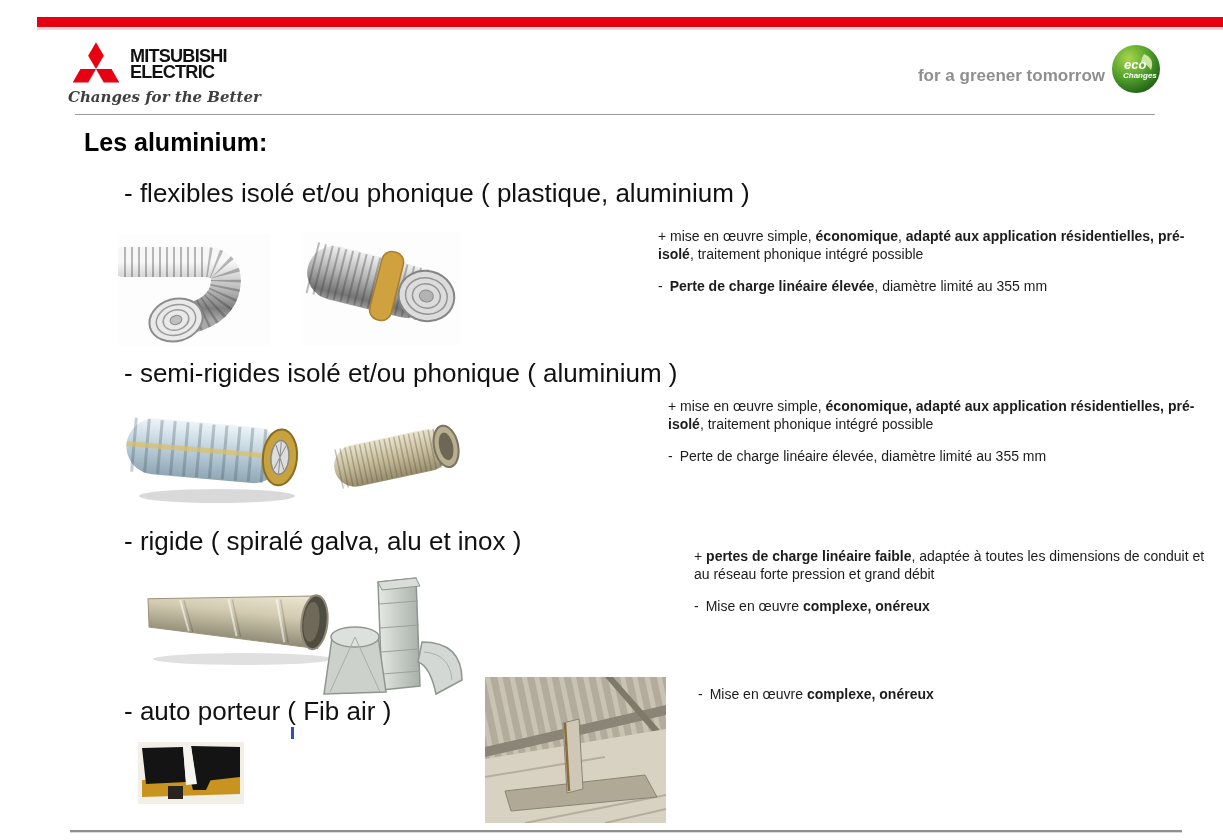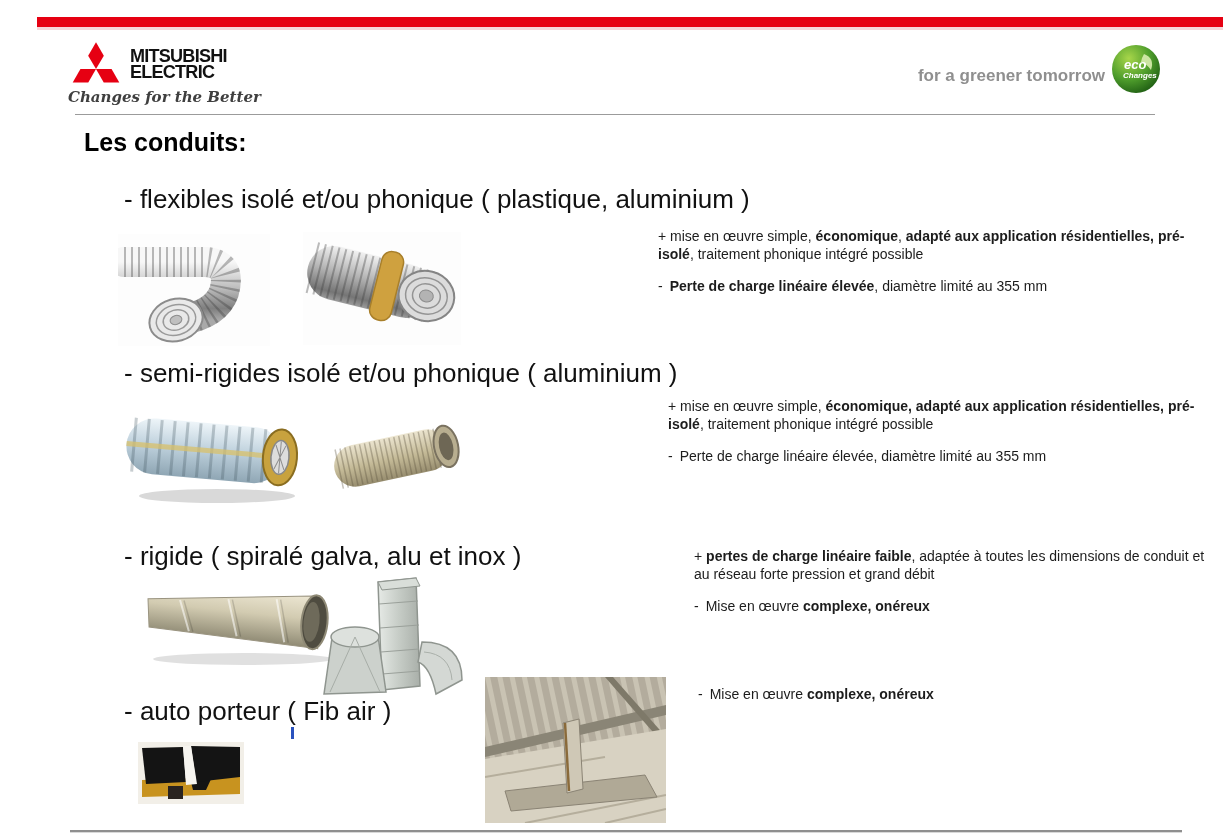--- a/index.html
+++ b/index.html
@@ -62,23 +62,23 @@
       </radialGradient>
     </defs>
     <circle cx="25" cy="25" r="24" fill="url(#ecog)"></circle>
     <path d="M33,10 Q44,14 40,26 Q36,20 30,18 Q31,13 33,10 Z" fill="#d8ecae" opacity="0.9"></path>
     <text x="13" y="25" font-size="13" font-weight="bold" font-style="italic" fill="#ffffff" font-family="Liberation Sans, sans-serif">eco</text>
     <text x="12" y="34" font-size="8" font-weight="bold" font-style="italic" fill="#ffffff" font-family="Liberation Sans, sans-serif">Changes</text>
   </svg>
 
   <div class="header-rule"></div>
 
-  <div class="page-heading">Les conduits:</div>
-
-  <div class="sec-label" style="top:184px;text-align:right;">- flexibles isolé et/ou phonique ( plastique, aluminium )</div>
+  <div class="page-heading">Les aluminium:</div>
+
+  <div class="sec-label" style="top:178px;text-align:right;">- flexibles isolé et/ou phonique ( plastique, aluminium )</div>
 
   <svg class="photo" style="left:118px;top:234px;" width="152" height="112" viewBox="0 0 152 112">
     <defs>
       <linearGradient id="silv1" x1="0" y1="0" x2="0" y2="1">
         <stop offset="0%" stop-color="#f7f7f7"></stop>
           <stop offset="45%" stop-color="#bdbdbd"></stop>
         <stop offset="80%" stop-color="#7f7f7f"></stop>
           <stop offset="100%" stop-color="#a9a9a9"></stop>
       </linearGradient>
     </defs>
@@ -155,21 +155,21 @@
       <ellipse cx="122" cy="51" rx="12" ry="21" fill="#b8ae90" stroke="#7a7260" stroke-width="2"></ellipse>
       <ellipse cx="122" cy="51" rx="7" ry="14" fill="#6e6755"></ellipse>
     </g>
   </svg>
 
   <div class="tb" style="left:668px;top:398px;width:552px;">
     <p>+ mise en œuvre simple, <b>économique, adapté aux application résidentielles, pré-isolé</b>, traitement phonique intégré possible</p>
     <p>- Perte de charge linéaire élevée, diamètre limité au 355 mm</p>
   </div>
 
-  <div class="sec-label" style="top:526px;margin-top:15px;">- rigide ( spiralé galva, alu et inox )</div>
+  <div class="sec-label" style="top:526px;">- rigide ( spiralé galva, alu et inox )</div>
 
   <svg class="photo" style="left:138px;top:583px;" width="214" height="84" viewBox="0 0 214 84">
     <defs>
       <linearGradient id="metg" x1="0" y1="0" x2="0" y2="1">
         <stop offset="0%" stop-color="#ece6d2"></stop>
           <stop offset="45%" stop-color="#d2cbb1"></stop>
         <stop offset="100%" stop-color="#8f8a74"></stop>
       </linearGradient>
     </defs>
     <ellipse cx="105" cy="76" rx="90" ry="6" fill="rgba(0,0,0,0.12)"></ellipse>

